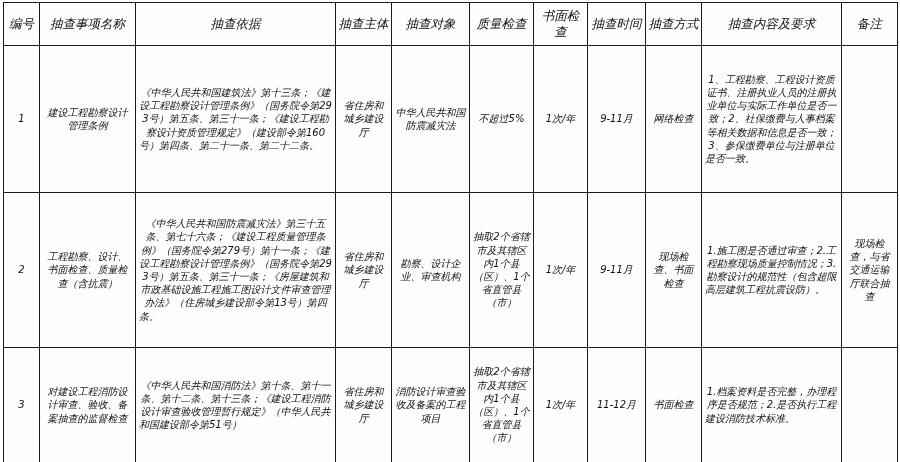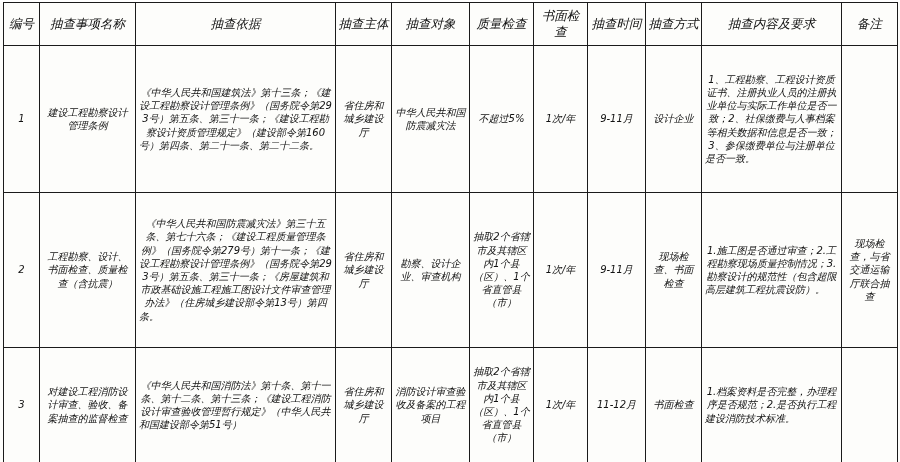--- a/index.html
+++ b/index.html
@@ -128,21 +128,21 @@
     <tbody>
       <tr class="row-1">
         <td class="cell-no">1</td>
         <td class="cell-name">建设工程勘察设计管理条例</td>
         <td class="cell-basis">《中华人民共和国建筑法》第十三条；《建设工程勘察设计管理条例》（国务院令第293号）第五条、第三十一条；《建设工程勘察设计资质管理规定》（建设部令第160号）第四条、第二十一条、第二十二条。</td>
         <td class="cell-subject">省住房和城乡建设厅</td>
         <td class="cell-object">中华人民共和国防震减灾法</td>
         <td class="cell-ratio">不超过5%</td>
         <td class="cell-freq">1次/年</td>
         <td class="cell-time">9-11月</td>
-        <td class="cell-mode">设计企业</td>
+        <td class="cell-mode">网络检查</td>
         <td class="cell-content">1、工程勘察、工程设计资质证书、注册执业人员的注册执业单位与实际工作单位是否一致；2、社保缴费与人事档案等相关数据和信息是否一致；3、参保缴费单位与注册单位是否一致。</td>
         <td class="cell-remark"></td>
       </tr>
       <tr class="row-2">
         <td class="cell-no">2</td>
         <td class="cell-name">工程勘察、设计、书面检查、质量检查（含抗震）</td>
         <td class="cell-basis">《中华人民共和国防震减灾法》第三十五条、第七十六条；《建设工程质量管理条例》（国务院令第279号）第十一条；《建设工程勘察设计管理条例》（国务院令第293号）第五条、第三十一条；《房屋建筑和市政基础设施工程施工图设计文件审查管理办法》（住房城乡建设部令第13号）第四条。</td>
         <td class="cell-subject">省住房和城乡建设厅</td>
         <td class="cell-object">勘察、设计企业、审查机构</td>
         <td class="cell-ratio">抽取2个省辖市及其辖区内1个县（区）、1个省直管县（市）</td>

